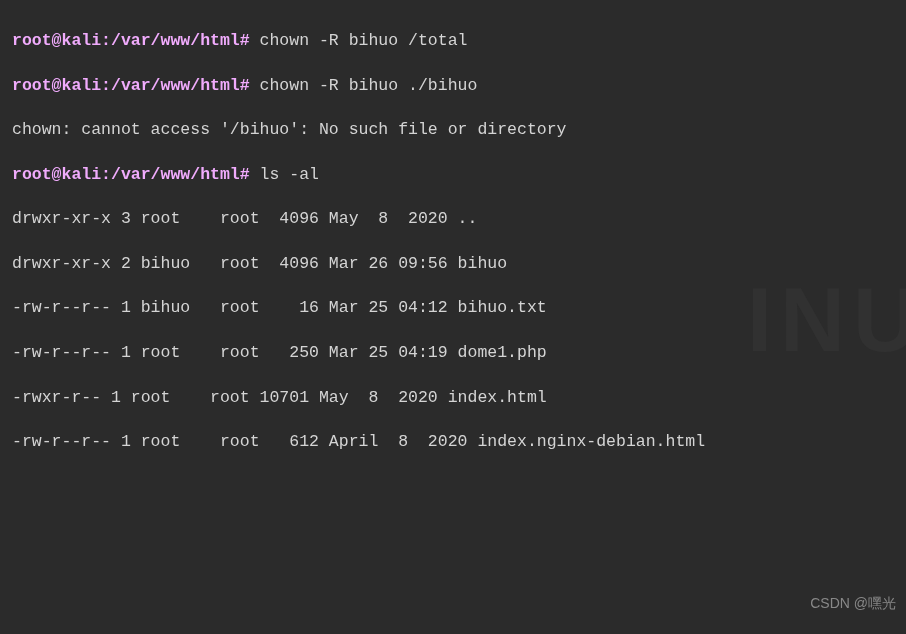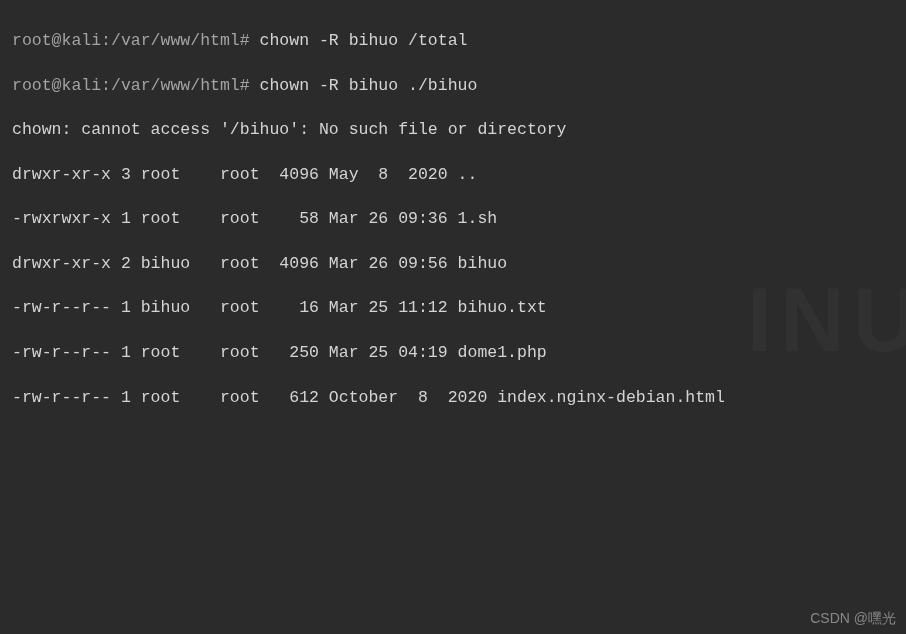--- a/index.html
+++ b/index.html
@@ -10,24 +10,24 @@
       font-size: 16.5px;
       line-height: 1.35;
       padding: 8px 12px;
       width: 906px;
       height: 634px;
       overflow: hidden;
       position: relative;
     }
     .terminal { white-space: pre; }
     .line { display: block; }
-    .prompt { color: #a3a3a3; }
+    .prompt { color: #f0abfc; font-weight: bold; }
     .watermark {
       position: absolute;
-      bottom: 6px;
+      bottom: 21px;
       right: 10px;
       color: #888;
       font-size: 14px;
       font-family: sans-serif;
     }
     .bg-watermark {
       position: absolute;
       right: -20px;
       top: 260px;
       font-size: 90px;
@@ -42,26 +42,27 @@
   </style>
 </head>
 <body>
 
 <div class="bg-watermark">INU</div>
 
 <div class="terminal">
 <span class="line"><span class="prompt">root@kali:/var/www/html#</span> <span>chown -R bihuo /total</span></span>
 <span class="line"><span class="prompt">root@kali:/var/www/html#</span> <span>chown -R bihuo ./bihuo</span></span>
 <span class="line">chown: cannot access '/bihuo': No such file or directory</span>
+<span class="line"><span class="prompt">root@kali:/var/www/html#</span> <span>ls -al</span></span>
 <span class="line">drwxr-xr-x 3 root    root  4096 May  8  2020 ..</span>
-<span class="line">-rwxrwxr-x 1 root    root    58 Mar 26 09:36 1.sh</span>
 <span class="line">drwxr-xr-x 2 bihuo   root  4096 Mar 26 09:56 bihuo</span>
-<span class="line">-rw-r--r-- 1 bihuo   root    16 Mar 25 11:12 bihuo.txt</span>
+<span class="line">-rw-r--r-- 1 bihuo   root    16 Mar 25 04:12 bihuo.txt</span>
 <span class="line">-rw-r--r-- 1 root    root   250 Mar 25 04:19 dome1.php</span>
-<span class="line">-rw-r--r-- 1 root    root   612 October  8  2020 index.nginx-debian.html</span>
+<span class="line">-rwxr-r-- 1 root    root 10701 May  8  2020 index.html</span>
+<span class="line">-rw-r--r-- 1 root    root   612 April  8  2020 index.nginx-debian.html</span>
 
 
 
 
 
 
 
 
 
 

